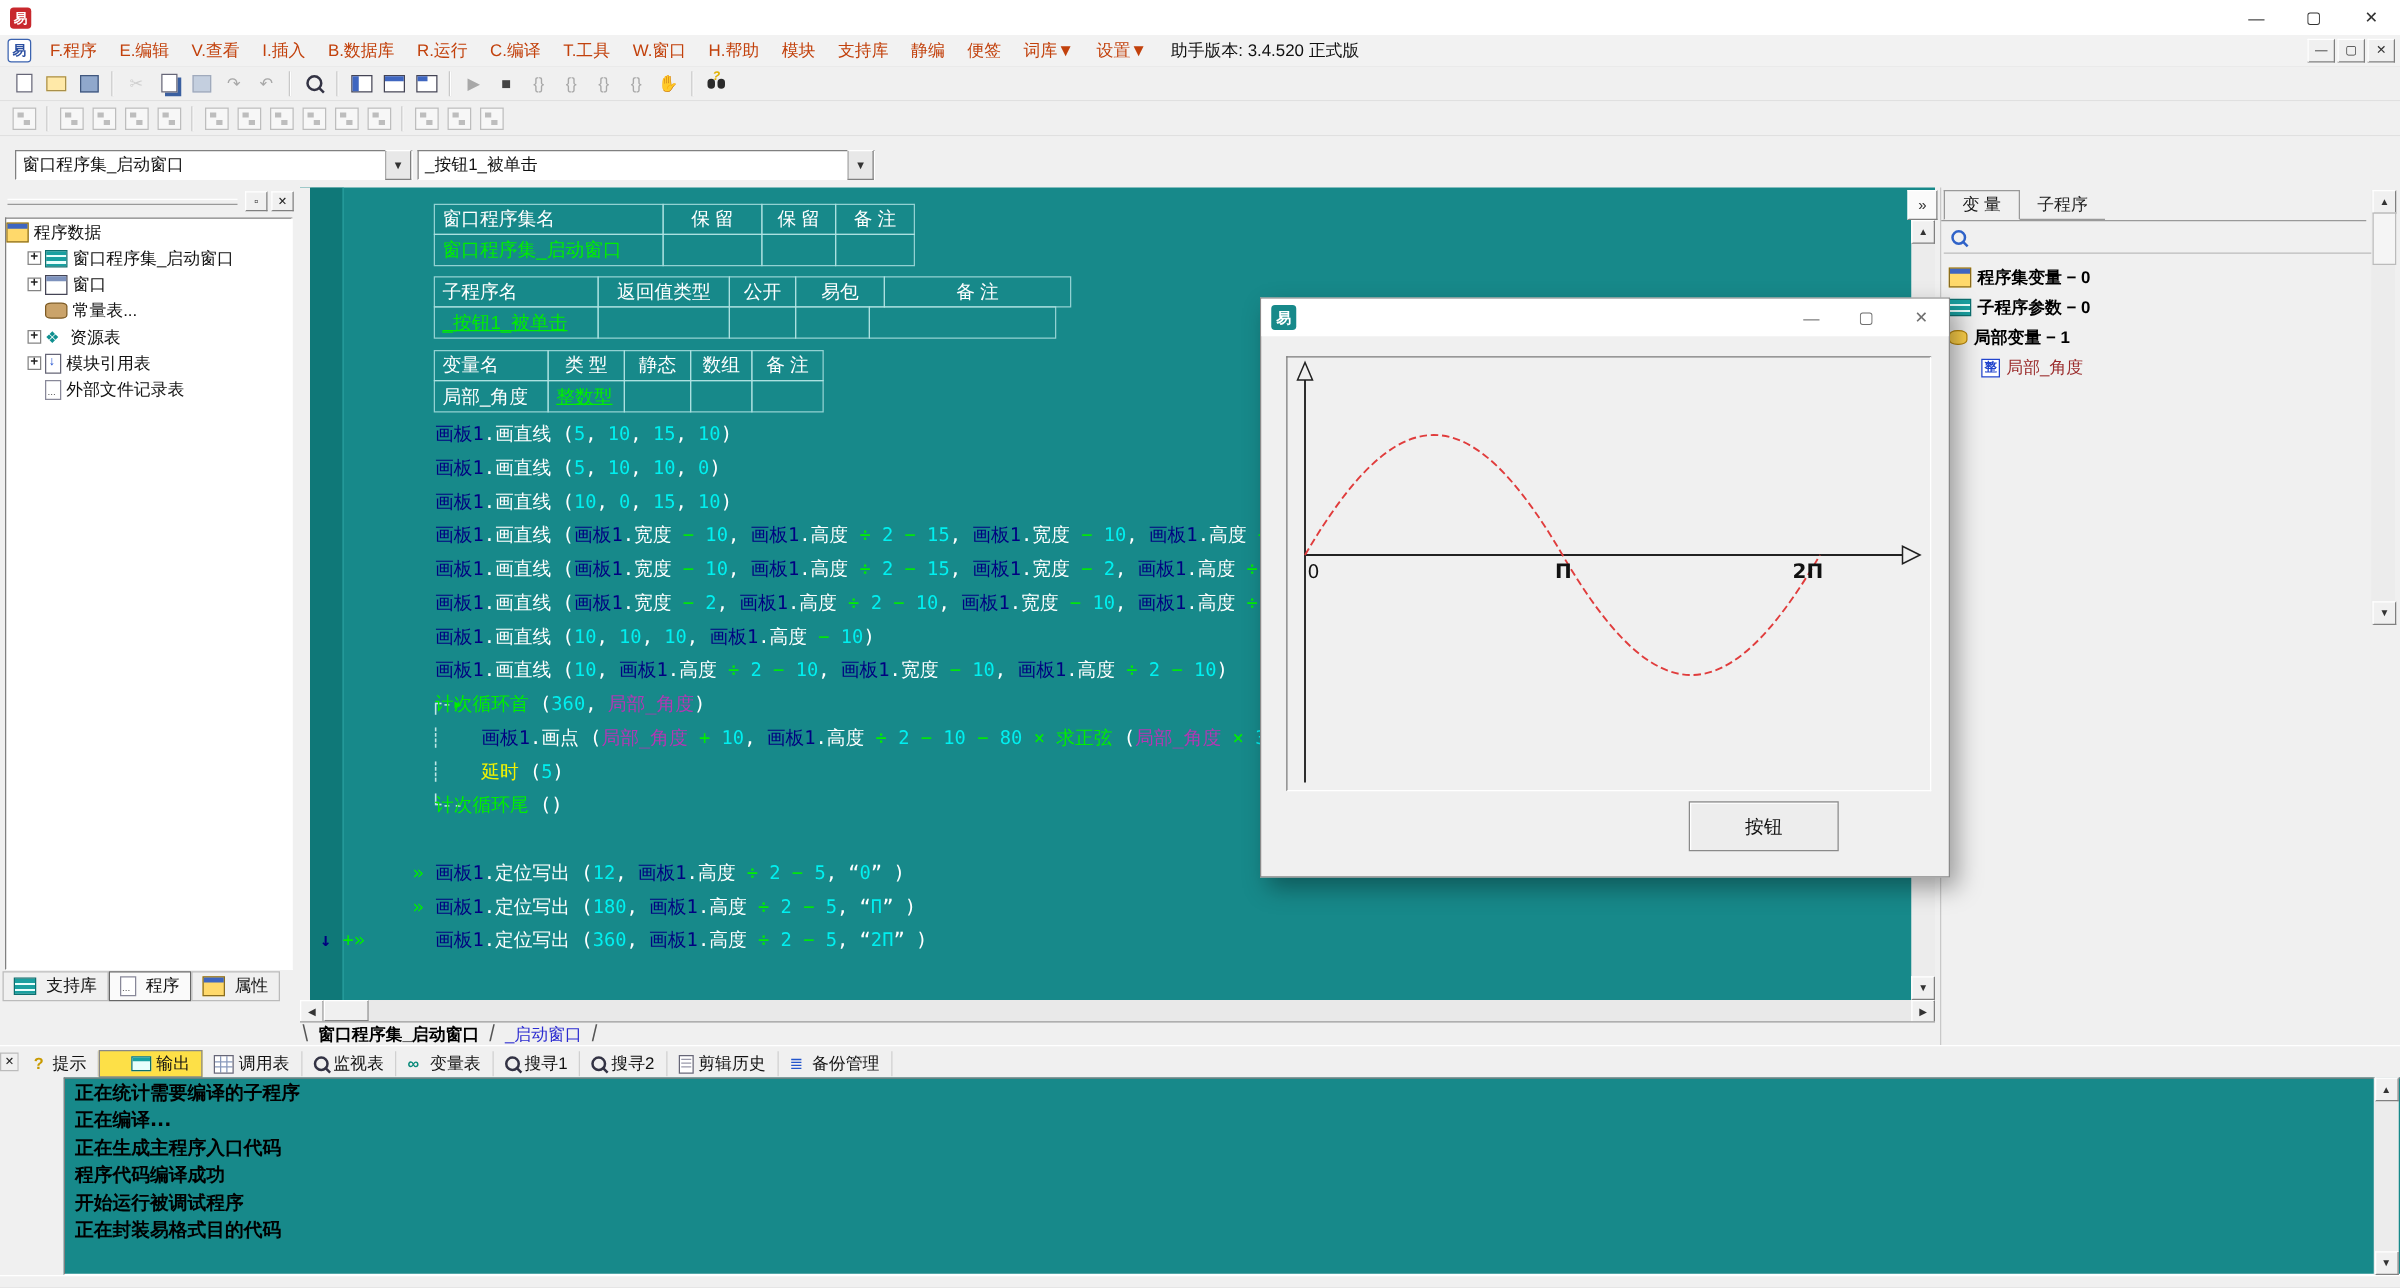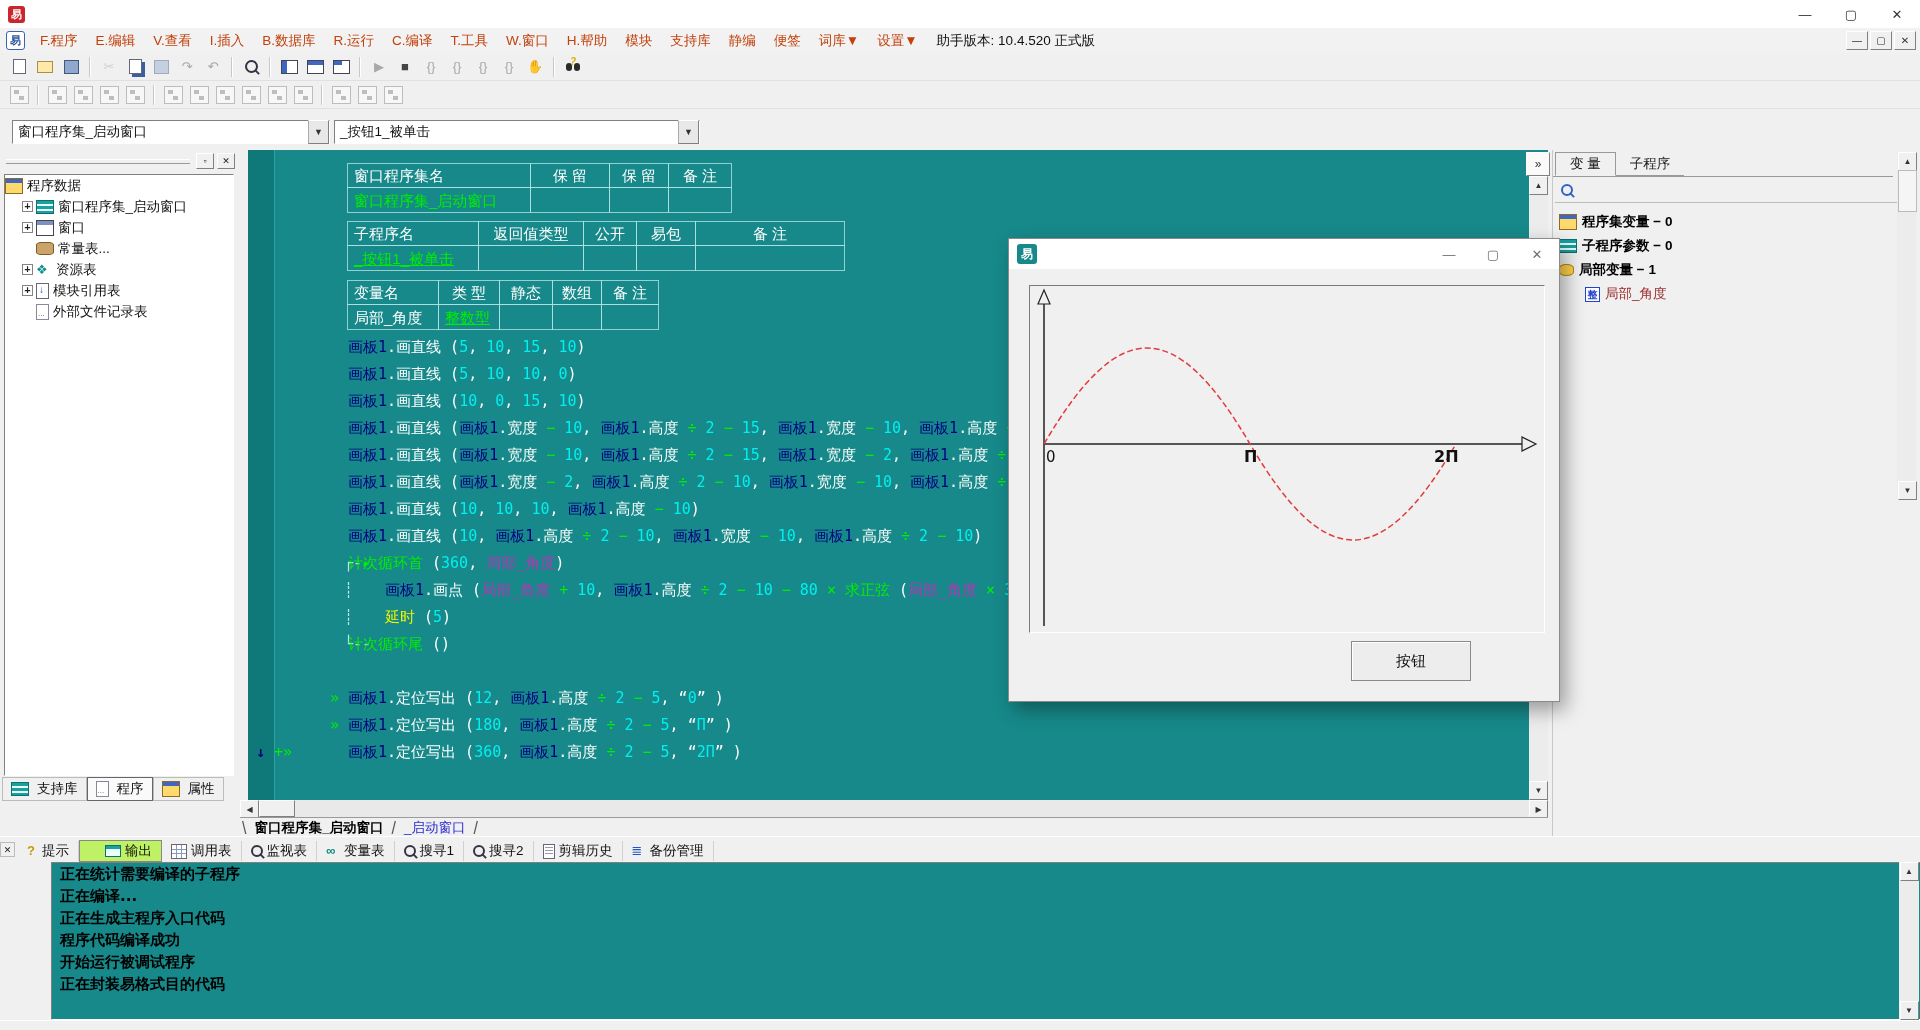--- a/index.html
+++ b/index.html
@@ -124,21 +124,21 @@
   .ri-int{width:13px;height:13px;background:#fff;border:1px solid #2244cc;color:#2244cc;font-size:10px;line-height:13px;text-align:center;font-weight:bold;}
   #rp-scroll{position:absolute;left:344px;top:2px;width:19px;height:348px;background:#ececec;}
   .vthumb{position:absolute;left:1px;width:17px;background:#f5f5f5;border:1px solid #bbb;}
 
   
   #hsplit{left:0;top:836px;width:1920px;height:4px;background:#f0f0f0;border-top:1px solid #fff;}
   #outdock-side{left:0;top:840px;width:15px;height:190px;background:#f0f0f0;display:flex;flex-direction:column;align-items:center;padding-top:2px;box-sizing:border-box;}
   #out-close{width:13px;height:13px;font-size:9px;display:flex;align-items:center;justify-content:center;color:#222;background:#f0f0f0;border:1px solid #bbb;}
   #outtabs{left:15px;top:840px;width:1905px;height:22px;background:#f0f0f0;display:flex;align-items:center;}
   .otab{height:20px;display:flex;align-items:center;gap:4px;padding:0 9px;font-size:13.5px;white-space:nowrap;border-right:1px solid #d0d0d0;}
-  .otab.active{border:1px solid #888;background:#bef264;padding-left:25px;}
+  .otab.active{border:1px solid #888;background:#fde047;padding-left:25px;}
   .oi{width:14px;height:13px;position:relative;flex:none;}
   .oi-hint:before{content:"?";color:#c89a00;font-weight:bold;font-size:13px;position:absolute;left:3px;top:-2px;}
   .oi-out{background:#e8fffd;border:1px solid #0d6f6f;height:10px;} .oi-out:before{content:"";position:absolute;left:0;top:0;right:0;height:3px;background:#19a0a0;}
   .oi-grid{background:
       linear-gradient(#8899bb,#8899bb) 0 4px/14px 1px no-repeat,
       linear-gradient(#8899bb,#8899bb) 0 8px/14px 1px no-repeat,
       linear-gradient(#8899bb,#8899bb) 4px 0/1px 13px no-repeat,
       linear-gradient(#8899bb,#8899bb) 9px 0/1px 13px no-repeat,#fff;border:1px solid #667;}
   .oi-mag{width:8px;height:8px;border:2px solid #334;border-radius:50%;} .oi-mag:after{content:"";position:absolute;width:6px;height:2px;background:#334;transform:rotate(45deg);left:6px;top:8px;}
   .oi-inf:before{content:"∞";color:#0a8a7a;font-weight:bold;font-size:13px;position:absolute;top:-2px;}
@@ -190,21 +190,21 @@
         <div class="menu-item">T.工具</div>
         <div class="menu-item">W.窗口</div>
         <div class="menu-item">H.帮助</div>
         <div class="menu-item">模块</div>
         <div class="menu-item">支持库</div>
         <div class="menu-item">静编</div>
         <div class="menu-item">便签</div>
         <div class="menu-item">词库▼</div>
         <div class="menu-item">设置▼</div>
       </div>
-    <div id="menu-version">助手版本: 10.4.520 正式版</div>
+    <div id="menu-version">助手版本: 3.4.520 正式版</div>
     <div id="mdi-ctrls">
         <div class="mdi-btn bevel-out">—</div>
         <div class="mdi-btn bevel-out">▢</div>
         <div class="mdi-btn bevel-out">✕</div>
       </div>
   </div>
 
   <div id="toolbar1" class="abs">
       <div class="tbtn">
         <span class="i i-doc"></span>
@@ -461,21 +461,21 @@
             <div class="tcell " style="width: 80px;"></div>
             <div class="tcell " style="width: 60px;"></div>
             <div class="tcell " style="width: 64px;"></div>
           </div>
         </div>
         <div class="etable" style="left: 108px; top: 72px;">
           <div class="trow thead">
             <div class="tcell" style="width: 132px;">子程序名</div>
             <div class="tcell tc-c" style="width: 106px;">返回值类型</div>
             <div class="tcell tc-c" style="width: 54px;">公开</div>
-            <div class="tcell tc-c" style="width: 60px;">易包</div>
+            <div class="tcell tc-c" style="width: 72px;">易包</div>
             <div class="tcell tc-c" style="width: 150px;">备 注</div>
           </div>
           <div class="trow">
             <div class="tcell green u" style="width: 132px;">_按钮1_被单击</div>
             <div class="tcell " style="width: 106px;"></div>
             <div class="tcell " style="width: 54px;"></div>
             <div class="tcell " style="width: 60px;"></div>
             <div class="tcell " style="width: 150px;"></div>
           </div>
         </div>

